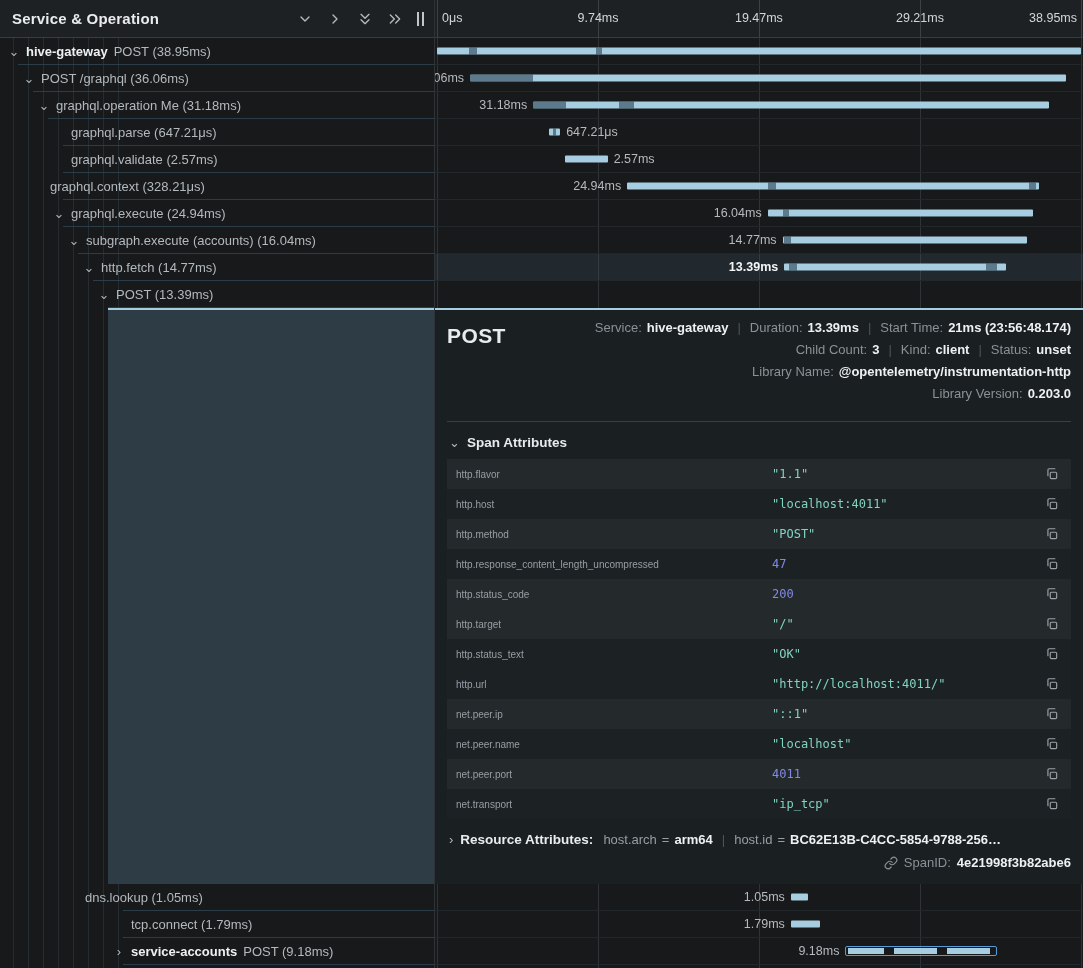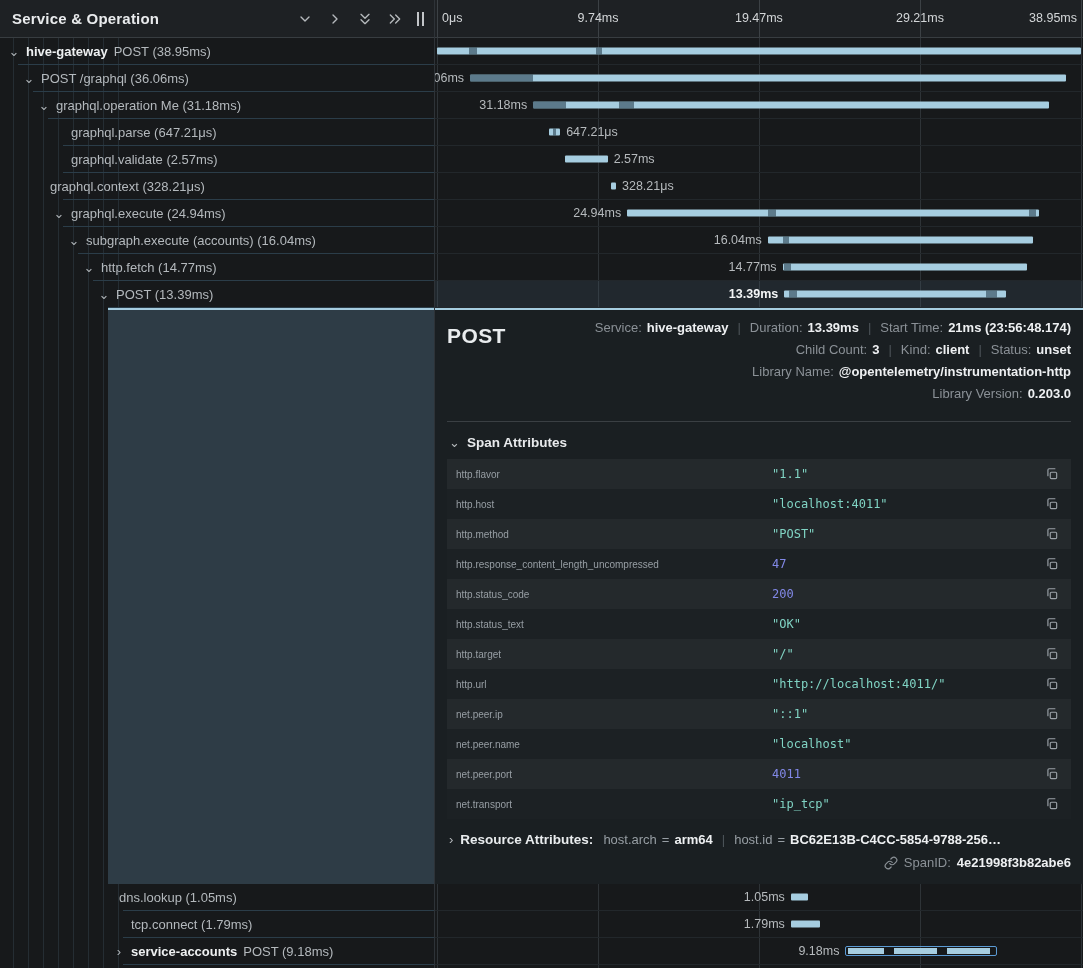--- a/index.html
+++ b/index.html
@@ -181,21 +181,21 @@
             <div class="row-border" style="left: 93px;"></div>
           </div>
           <div class="tree-row sel" style="padding-left: 98px;">
             <span class="tchev">⌄</span>
             <span class="tlabel">POST (13.39ms)</span>
             <div class="row-border" style="left: 108px;"></div>
           </div>
         </div>
       <div class="expanded-area"></div>
       <div class="tree-bottom" id="tree-bottom">
-          <div class="tree-row" style="padding-left: 101px;">
+          <div class="tree-row" style="padding-left: 67px;">
             <span class="tchev"></span>
             <span class="tlabel">dns.lookup (1.05ms)</span>
             <div class="row-border" style="left: 123px;"></div>
           </div>
           <div class="tree-row" style="padding-left: 113px;">
             <span class="tchev"></span>
             <span class="tlabel">tcp.connect (1.79ms)</span>
             <div class="row-border" style="left: 123px;"></div>
           </div>
           <div class="tree-row" style="padding-left: 113px;">
@@ -250,24 +250,20 @@
         </div>
         <div class="trow">
           <div class="tlab" style="left: 131.129px;">647.21μs</div>
           <div class="bar" style="left: 114.431px; width: 10.6975px;">
             <div class="mark" style="left: 3.3068px; width: 3.3068px;"></div>
           </div>
         </div>
         <div class="trow">
           <div class="tlab" style="left: 178.631px;">2.57ms</div>
           <div class="bar" style="left: 130.139px; width: 42.4924px;"></div>
-        </div>
-        <div class="trow">
-          <div class="tlab" style="left: 187.03px;">328.21μs</div>
-          <div class="bar" style="left: 175.607px; width: 5.42316px;"></div>
         </div>
         <div class="trow">
           <div class="tlab" style="right: 461.859px;">24.94ms</div>
           <div class="bar" style="left: 192.141px; width: 412.358px;">
             <div class="mark" style="left: 140.539px; width: 8.26701px;"></div>
             <div class="mark" style="left: 401.777px; width: 6.61361px;"></div>
           </div>
         </div>
         <div class="trow">
           <div class="tlab" style="right: 321.32px;">16.04ms</div>
@@ -373,33 +369,33 @@
           <div class="attr-row odd">
             <div class="attr-key">http.status_code</div>
             <div class="attr-value number">200</div>
             <div class="copy-btn">
               <svg viewBox="0 0 24 24">
                 <rect x="9" y="9" width="11" height="11" rx="2"></rect>
                 <path d="M5 15V5a2 2 0 0 1 2-2h10"></path>
               </svg>
             </div>
           </div>
+          <div class="attr-row odd">
+            <div class="attr-key">http.target</div>
+            <div class="attr-value string">"/"</div>
+            <div class="copy-btn">
+              <svg viewBox="0 0 24 24">
+                <rect x="9" y="9" width="11" height="11" rx="2"></rect>
+                <path d="M5 15V5a2 2 0 0 1 2-2h10"></path>
+              </svg>
+            </div>
+          </div>
           <div class="attr-row even">
             <div class="attr-key">http.status_text</div>
             <div class="attr-value string">"OK"</div>
-            <div class="copy-btn">
-              <svg viewBox="0 0 24 24">
-                <rect x="9" y="9" width="11" height="11" rx="2"></rect>
-                <path d="M5 15V5a2 2 0 0 1 2-2h10"></path>
-              </svg>
-            </div>
-          </div>
-          <div class="attr-row odd">
-            <div class="attr-key">http.target</div>
-            <div class="attr-value string">"/"</div>
             <div class="copy-btn">
               <svg viewBox="0 0 24 24">
                 <rect x="9" y="9" width="11" height="11" rx="2"></rect>
                 <path d="M5 15V5a2 2 0 0 1 2-2h10"></path>
               </svg>
             </div>
           </div>
           <div class="attr-row even">
             <div class="attr-key">http.url</div>
             <div class="attr-value string">"http://localhost:4011/"</div>

